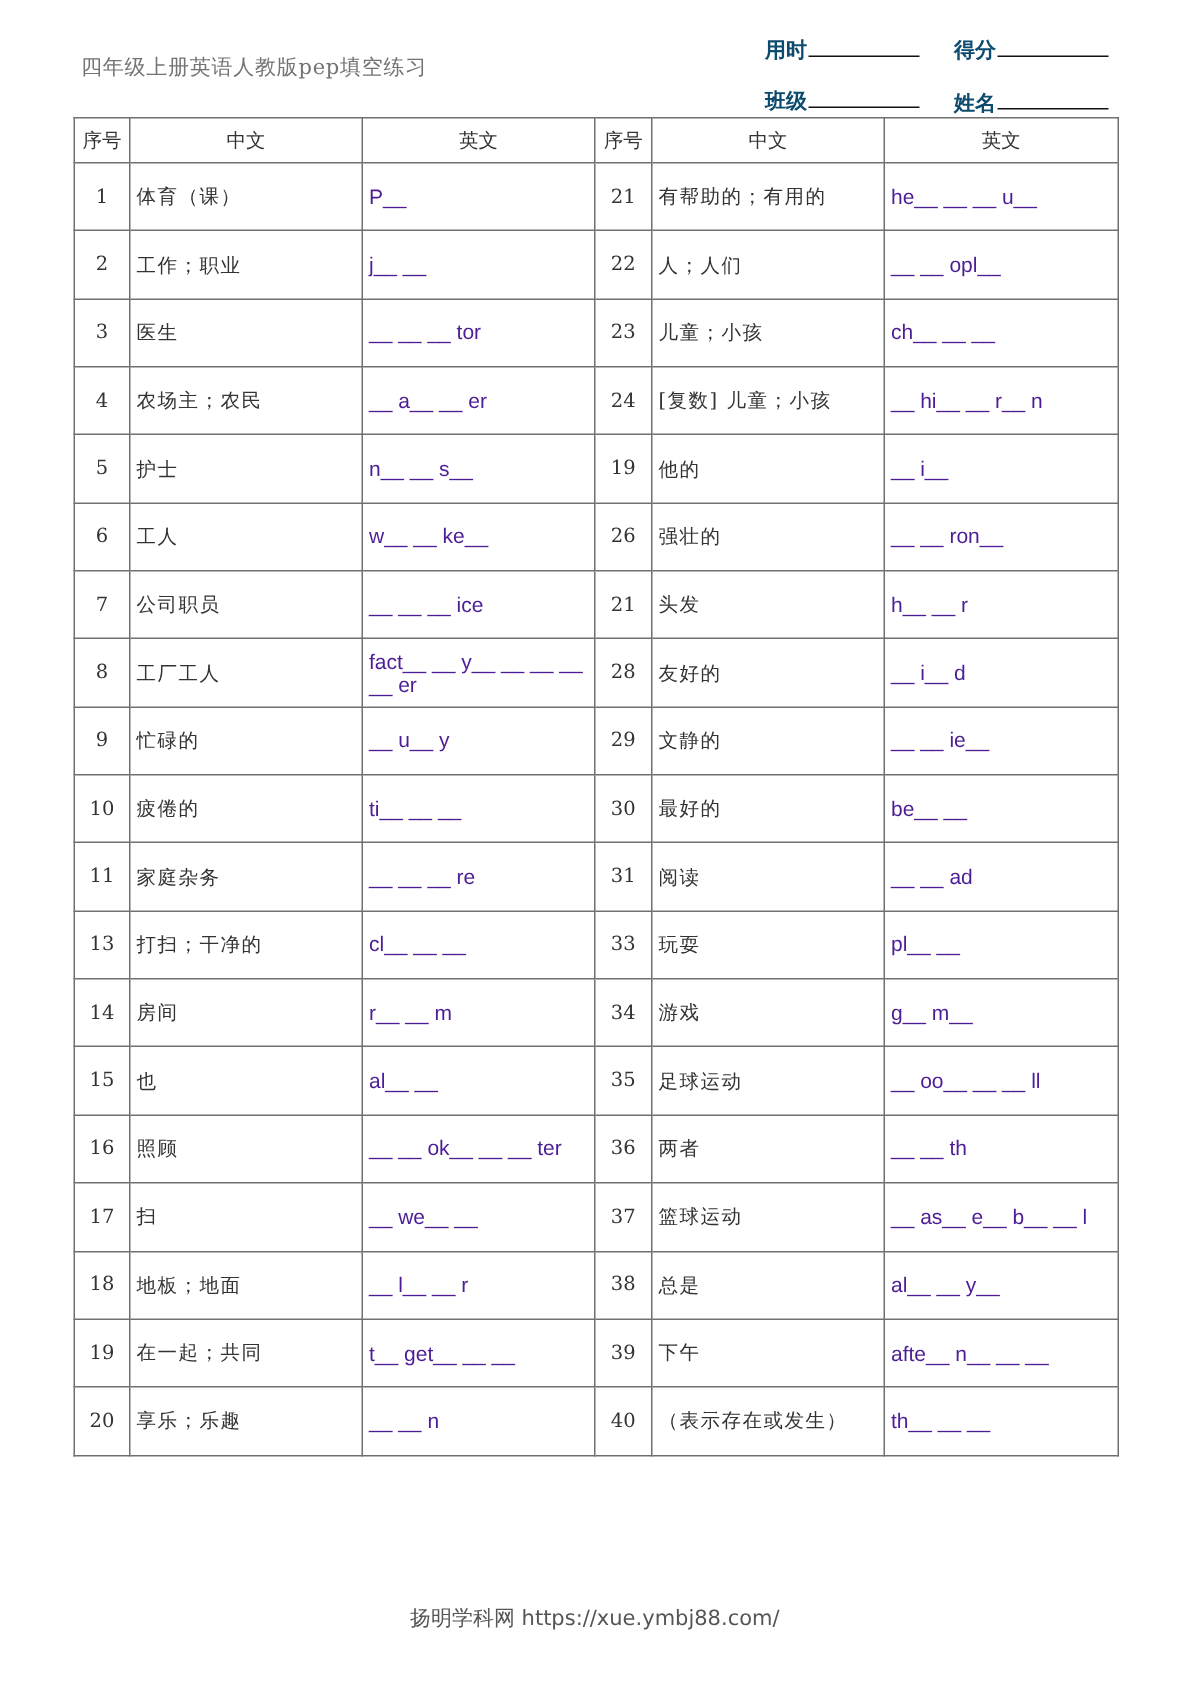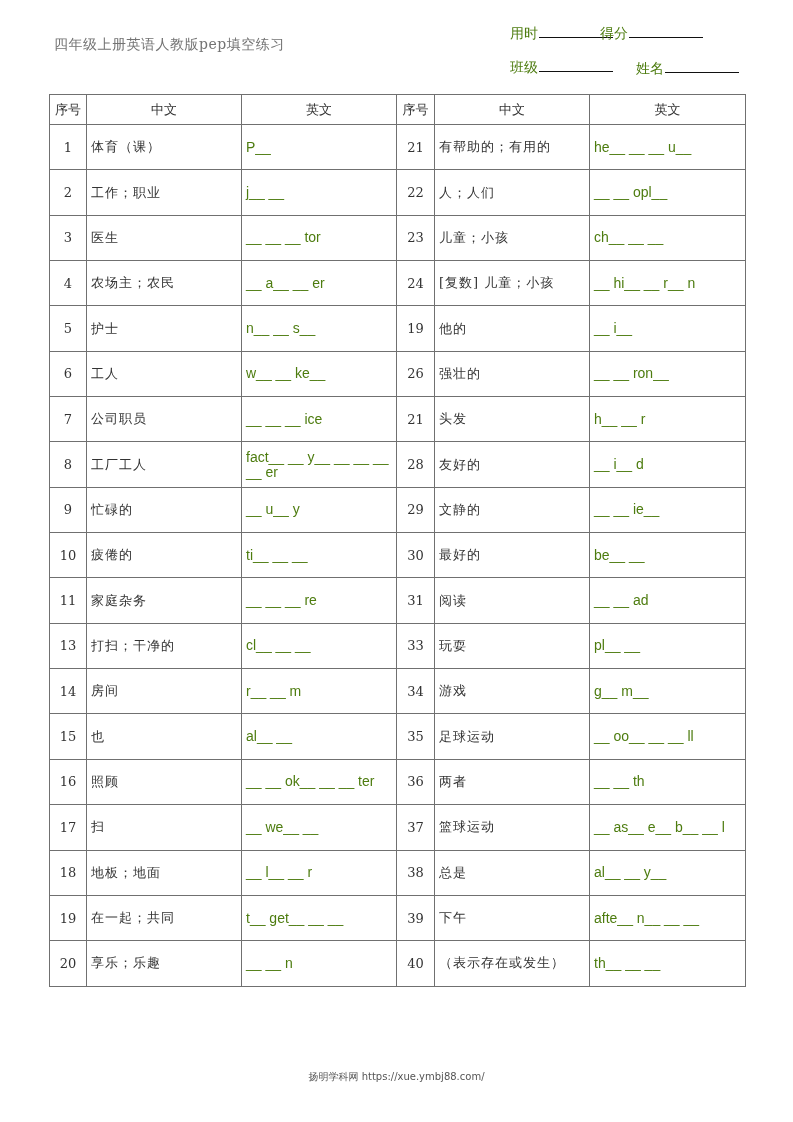--- a/index.html
+++ b/index.html
@@ -4,55 +4,55 @@
   <style>
     html, body { margin: 0; padding: 0; background: #ffffff; }
     body {
       width: 793px; height: 1122px; position: relative; overflow: hidden;
       font-family: "DejaVu Serif", "Liberation Serif", serif; color: #222;
     }
     .doc-title {
       position: absolute; left: 54px; top: 36px;
       font-size: 14px; color: #737373; letter-spacing: 0.5px;
     }
-    .meta { position: absolute; font-size: 14px; color: #4d7c0f; }
+    .meta { position: absolute; font-size: 14px; color: #0c4a6e; font-weight: bold; }
     .meta .line {
       display: inline-block; width: 74px; border-bottom: 1.5px solid #111;
       height: 14px; vertical-align: baseline; margin-left: 1px;
     }
     .meta-time { left: 510px; top: 23px; }
-    .meta-score { left: 600px; top: 23px; }
+    .meta-score { left: 636px; top: 23px; }
     .meta-class { left: 510px; top: 57px; }
     .meta-name { left: 636px; top: 58px; }
 
     table.vocab {
-      position: absolute; left: 49px; top: 94px;
+      position: absolute; left: 49px; top: 78px;
       border-collapse: collapse; table-layout: fixed;
       width: 696px;
     }
     table.vocab td, table.vocab th {
       border: 1px solid #707070; padding: 0; vertical-align: middle;
       overflow: hidden;
     }
     table.vocab th {
       height: 29px; font-weight: normal; font-size: 13px; color: #333;
       text-align: center;
     }
     table.vocab td { height: 44.35px; }
     .c-num { text-align: center; font-size: 13px; color: #333; }
     .c-zh { font-size: 13px; color: #333; padding-left: 4px !important; letter-spacing: 1px; white-space: nowrap; }
     .c-en {
       font-family: "Liberation Sans", "DejaVu Sans", sans-serif;
-      font-size: 14px; color: #4d7c0f; padding-left: 4px !important; padding-right: 2px !important;
+      font-size: 14px; color: #4c1d95; padding-left: 4px !important; padding-right: 2px !important;
       line-height: 15px; word-break: break-all;
     }
     .footer {
       position: absolute; left: 0; width: 793px; top: 1070px; text-align: center;
       font-family: "DejaVu Sans", "Liberation Sans", sans-serif;
-      font-size: 10px; color: #555;
+      font-size: 14px; color: #555;
     }
   </style>
 </head>
 <body>
 
 <div class="doc-title">四年级上册英语人教版pep填空练习</div>
 
 <div class="meta meta-time">
   <span>用时</span><span class="line"></span>
 </div>

